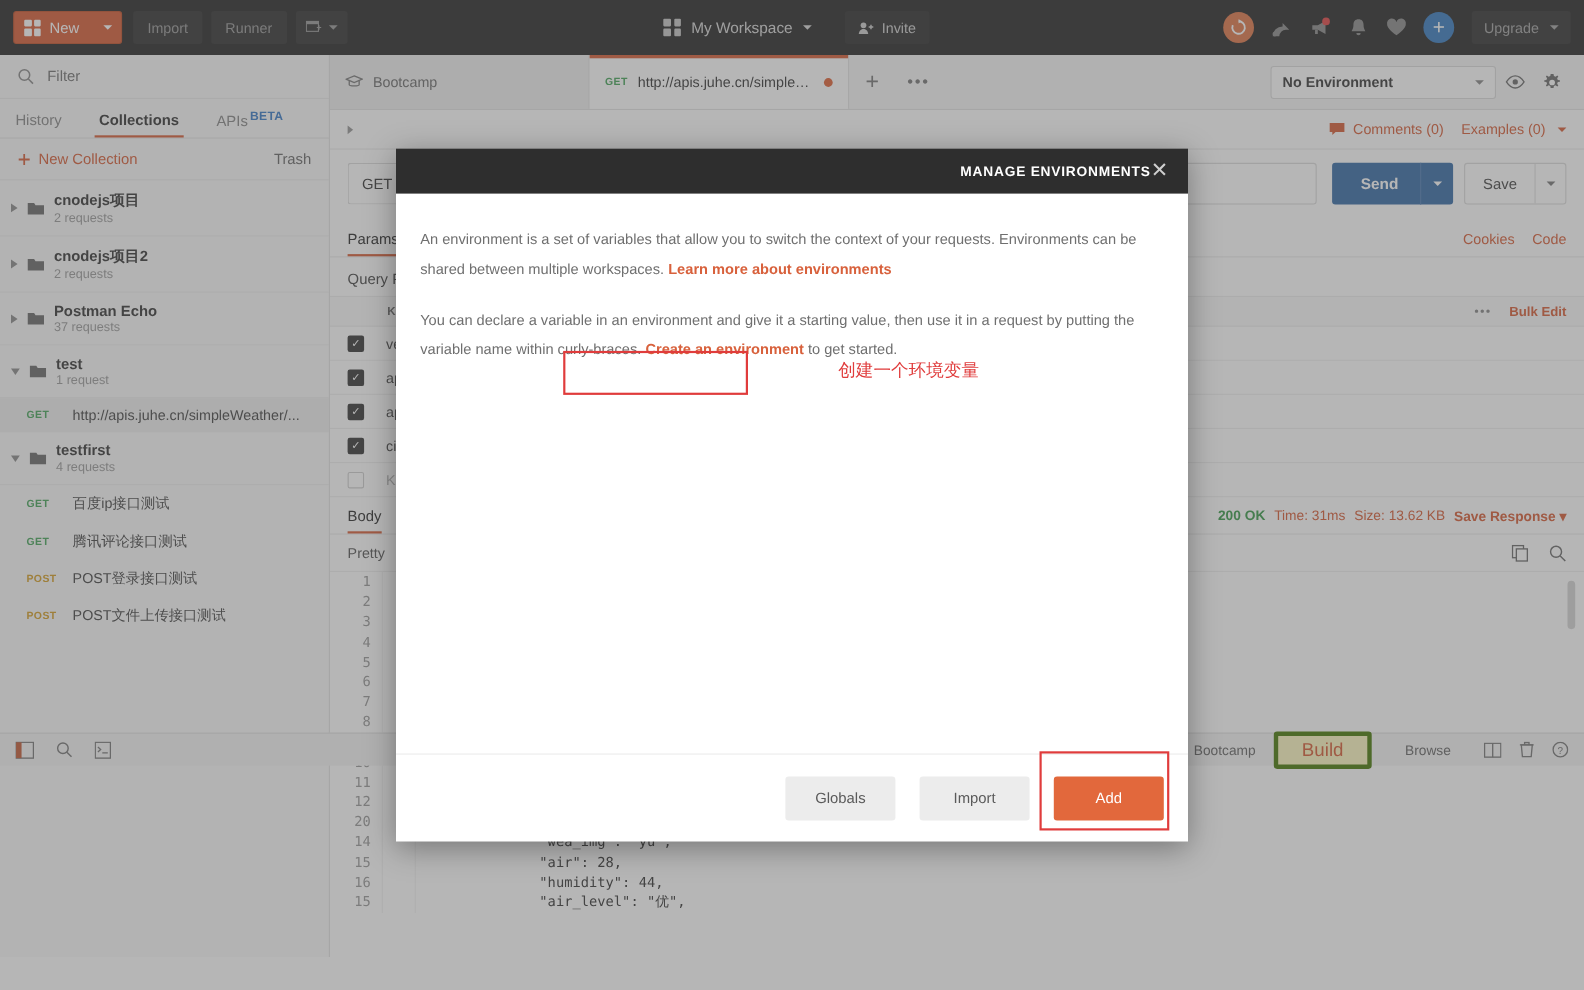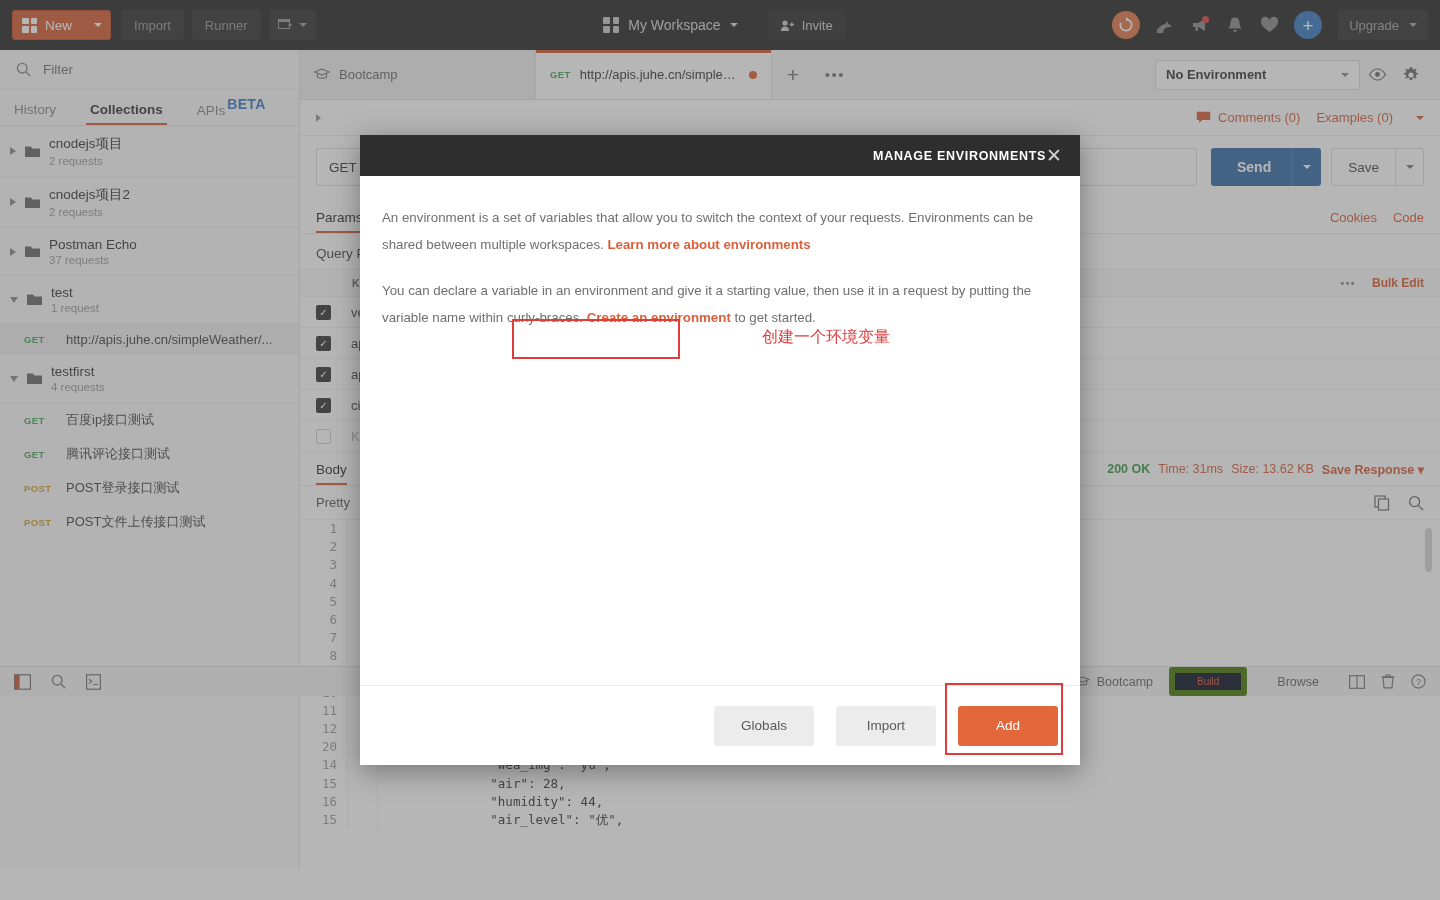--- a/index.html
+++ b/index.html
@@ -70,35 +70,35 @@
   .filter-row { height: 40px; display: flex; align-items: center;
     padding: 0 16px; gap: 12px; border-bottom: 1px solid #ececec; }
   .filter-input { border: none; outline: none; background: transparent;
     color: #9a9a9a; font-size: 13.5px; font-family: inherit; width: 210px; }
   .sb-tabs { display: flex; align-items: flex-end; height: 36px;
     padding: 0 14px; gap: 34px; border-bottom: 1px solid #e6e6e6; position: relative;}
   .sb-tab { font-size: 13.5px; color: #8a8a8a; padding-bottom: 8px; position: relative; }
   .sb-tab.active { color: #3a3a3a; font-weight: 600; }
   .sb-tab.active::after { content: ""; position: absolute; left: -4px; right: -4px;
     bottom: 0; height: 2px; background: #d8613c; }
-  .beta { font-size: 14px; color: #3f7fc9; vertical-align: super; font-weight: 700;
+  .beta { font-size: 11px; color: #3f7fc9; vertical-align: super; font-weight: 700;
     margin-left: 2px; letter-spacing: .3px;}
   .sb-actions { height: 38px; display: flex; align-items: center;
     justify-content: space-between; padding: 0 16px; border-bottom: 1px solid #ececec; }
   .new-coll { display: flex; align-items: center; gap: 7px; color: #d8613c; font-size: 13.5px;}
   .trash { color: #6c6c6c; font-size: 13.5px; }
   .coll-row { display: flex; align-items: center; padding: 9px 16px 9px 10px;
     gap: 9px; border-bottom: 1px solid #efefef; }
   .tri { width: 0; height: 0; border-top: 4.5px solid transparent;
     border-bottom: 4.5px solid transparent; border-left: 6px solid #8d8d8d; flex: 0 0 auto;}
   .tri.open { border-left: 4.5px solid transparent; border-right: 4.5px solid transparent;
     border-top: 6px solid #8d8d8d; border-bottom: none; }
   .folder-ic { width: 15px; height: 13px; flex: 0 0 auto; }
   .coll-text { display: flex; flex-direction: column; gap: 2px; }
-  .coll-name { font-size: 13.5px; color: #3c3c3c; }
+  .coll-name { font-size: 13.5px; color: #3c3c3c; font-weight: bold; }
   .coll-sub { font-size: 11.5px; color: #9d9d9d; }
   .req-row { display: flex; align-items: center; gap: 14px; padding: 8px 16px 8px 24px;
     font-size: 13px; }
   .req-row.sel { background: #efefef; }
   .verb { font-size: 9.5px; font-weight: 700; letter-spacing: .4px; width: 28px; }
   .verb.get { color: #4ca75f; }
   .verb.post { color: #d6a12c; }
   .req-name { color: #4a4a4a; font-size: 13px; white-space: nowrap;
     overflow: hidden; text-overflow: ellipsis; }
 
@@ -128,21 +128,21 @@
   .env-ic { width: 34px; display: flex; align-items: center; justify-content: center;
     color: #6e6e6e; }
 
   .urlbar-row { height: 36px; display: flex; align-items: center; padding: 0 16px;
     gap: 8px; border-bottom: 1px solid #ececec; }
   .breadcrumb-tri { width: 0; height: 0; border-top: 4px solid transparent;
     border-bottom: 4px solid transparent; border-left: 5px solid #9a9a9a; }
   .breadcrumb-url { font-size: 13.5px; color: #555; }
   .crumb-right { margin-left: auto; display: flex; align-items: center; gap: 16px; }
   .comments-link { display: flex; align-items: center; gap: 7px; color: #d8613c; font-size: 13px;}
-  .examples-link { display: flex; align-items: center; gap: 23px; color: #d8613c; font-size: 13px;}
+  .examples-link { display: flex; align-items: center; gap: 11px; color: #d8613c; font-size: 13px;}
 
   .reqline { height: 62px; display: flex; align-items: center; padding: 0 16px; gap: 0; }
   .method-sel { width: 110px; height: 38px; border: 1px solid #dcdcdc;
     border-right: none; border-radius: 3px 0 0 3px; display: flex; align-items: center;
     justify-content: space-between; padding: 0 12px; font-size: 13.5px; color: #3b3b3b; }
   .url-input { flex: 1; height: 38px; border: 1px solid #dcdcdc;
     border-radius: 0 3px 3px 0; padding: 0 12px; font-size: 13.5px; color: #3b3b3b;
     display: flex; align-items: center; background: #fff; }
   .send-btn { margin-left: 14px; height: 38px; background: #3c6fa8; color: #fff;
     border-radius: 3px; display: flex; align-items: center; font-size: 14px;
@@ -214,22 +214,22 @@
   .scroll-right { position: absolute; right: 8px; top: 0; width: 8px; height: 310px; }
   .scroll-thumb { position: absolute; right: 0; top: 8px; width: 7px; height: 44px;
     background: #d6d6d6; border-radius: 4px; }
 
   
   .statusbar { position: absolute; left: 0; bottom: 0; width: 1440px; height: 30px;
     background: #f5f5f5; border-top: 1px solid #e2e2e2; display: flex;
     align-items: center; padding: 0 14px; gap: 20px; }
   .sb-right { margin-left: auto; display: flex; align-items: center; gap: 16px; }
   .sb-pill { font-size: 12.5px; color: #6a6a6a; display: flex; align-items: center; gap: 7px;}
-  .sb-build { background: #0f172a; border: 6px solid #4d7c0f; border-radius: 3px;
-    color: #d8613c; font-size: 10px; padding: 3px 22px; font-weight: 500; }
+  .sb-build { background: #fef9c3; border: 4px solid #4d7c0f; border-radius: 3px;
+    color: #d8613c; font-size: 17px; padding: 3px 22px; font-weight: 500; }
   .sb-browse { font-size: 12.5px; color: #6a6a6a; padding: 3px 14px; }
 
   
   .dimmer { position: absolute; left: 0; top: 0; width: 1440px; height: 900px;
     background: rgba(80,80,80,0.42); }
   .modal { position: absolute; left: 360px; top: 135px; width: 720px; height: 630px;
     background: #fff; box-shadow: 0 6px 26px rgba(0,0,0,0.35); display: flex;
     flex-direction: column; }
   .modal-head { height: 41px; background: #2e2e2e; color: #fff; display: flex;
     align-items: center; justify-content: flex-end; padding: 12px 18px; }
@@ -356,20 +356,31 @@
         <span>History</span>
       </div>
       <div class="sb-tab active">
         <span>Collections</span>
       </div>
       <div class="sb-tab">
         <span>APIs</span><span class="beta">BETA</span>
       </div>
     </div>
 
+    <div class="sb-actions">
+      <div class="new-coll">
+        <svg width="12" height="12" viewBox="0 0 12 12">
+          <path d="M6 1 L6 11 M1 6 L11 6" stroke="#d8613c" stroke-width="1.6"></path>
+        </svg>
+        <span>New Collection</span>
+      </div>
+      <div class="trash">
+        <span>Trash</span>
+      </div>
+    </div>
 
     <div class="coll-row">
       <span class="tri"></span>
       <svg class="folder-ic" viewBox="0 0 15 13">
         <path d="M0 1.5h6l1.3 2H15V12H0z" fill="#6d6d6d"></path>
         </svg>
       <div class="coll-text">
         <span class="coll-name">cnodejs项目</span>
         <span class="coll-sub">2 requests</span>
       </div>

